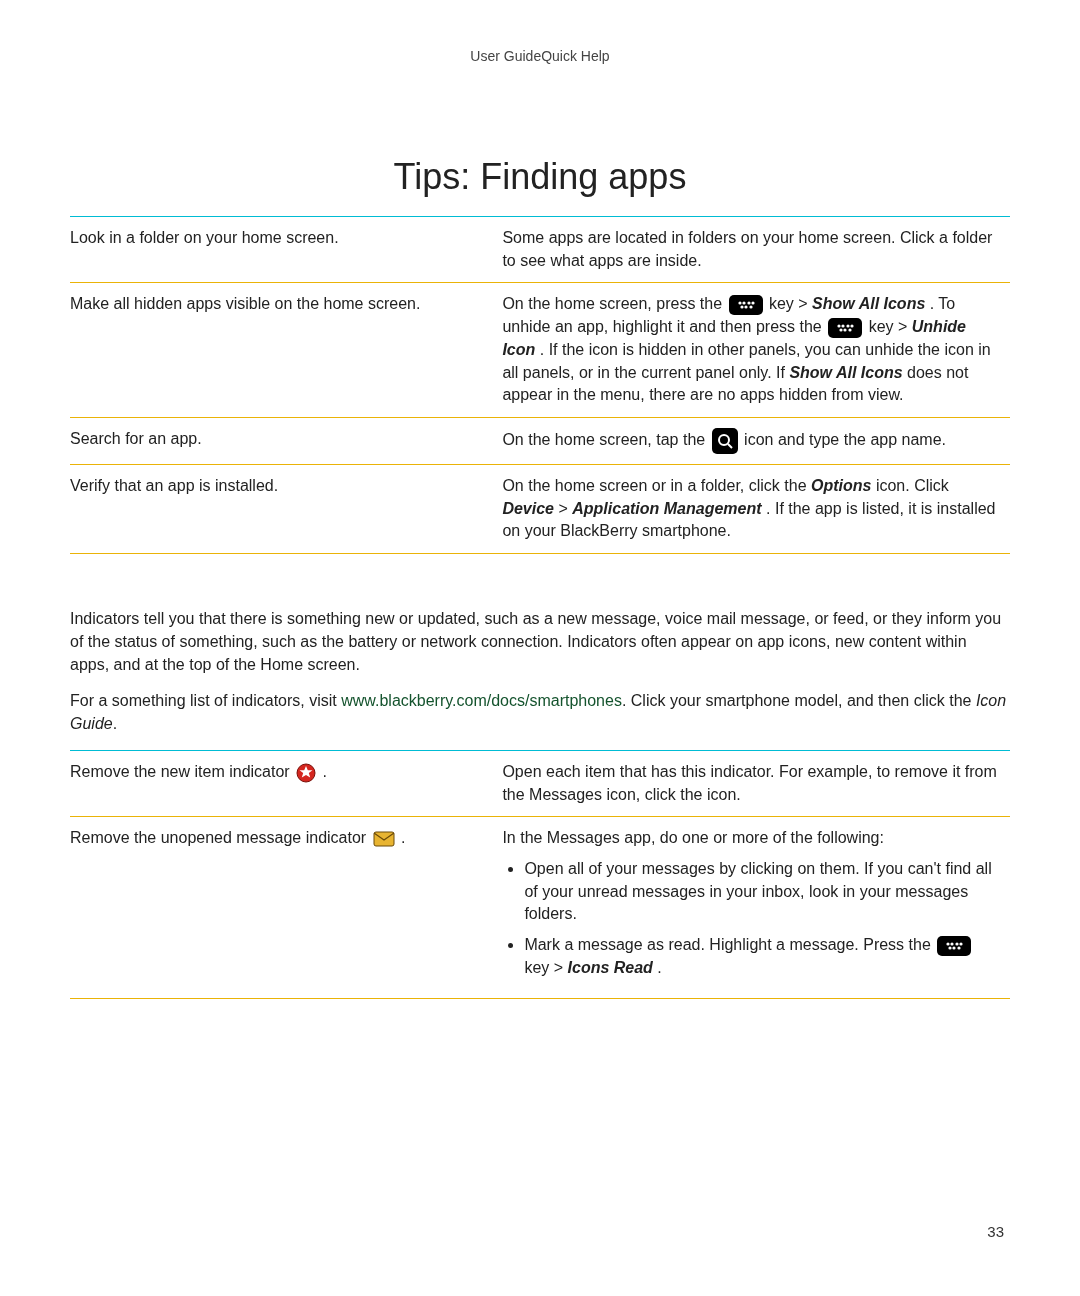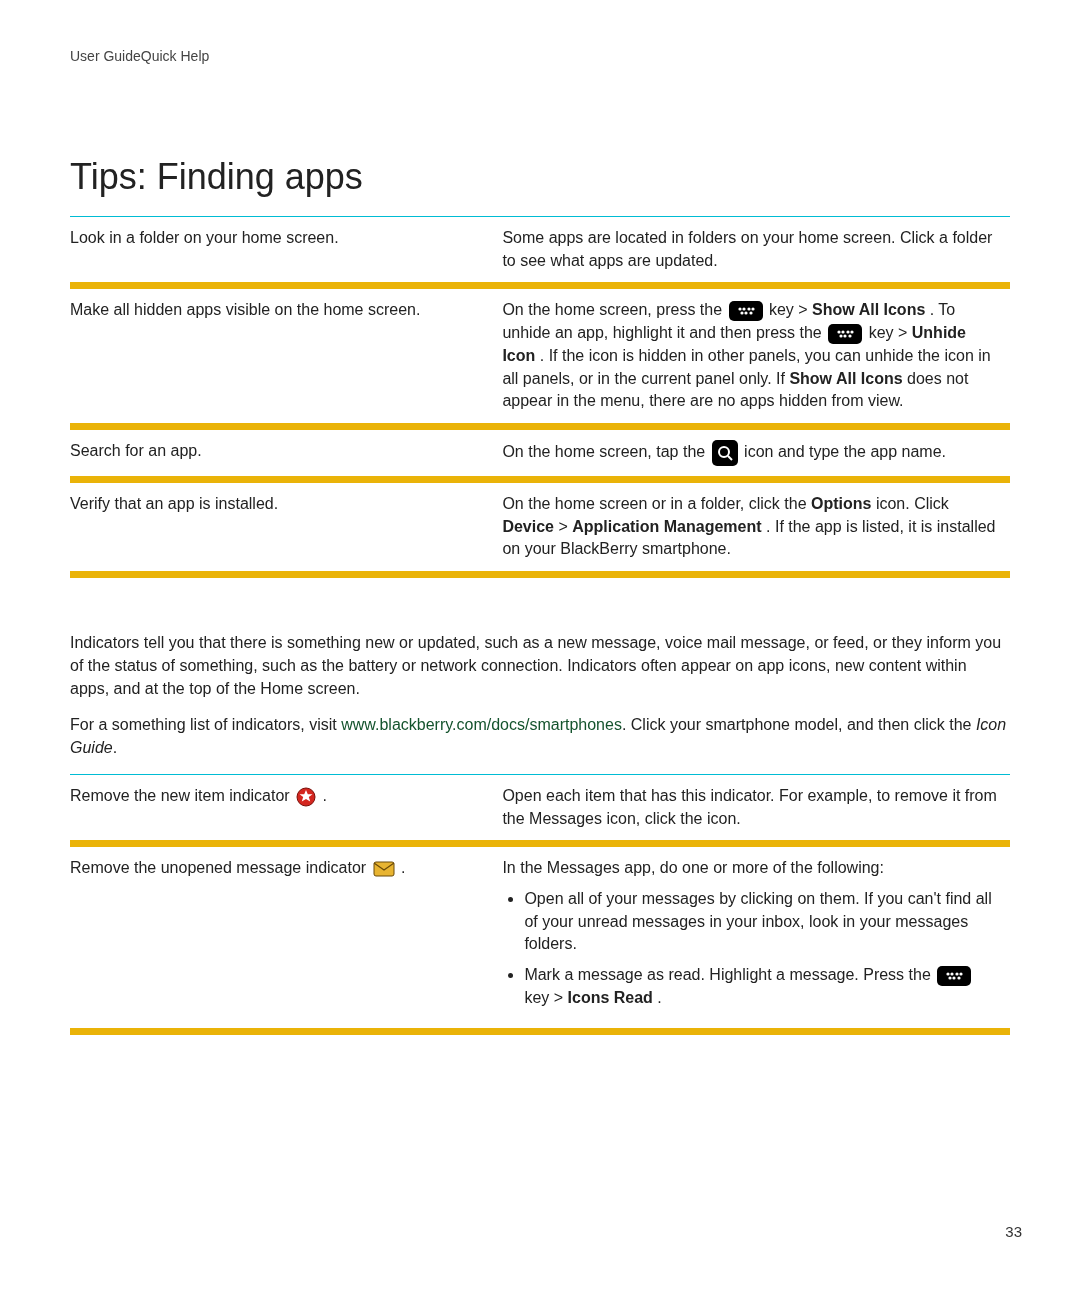--- a/index.html
+++ b/index.html
@@ -12,61 +12,62 @@
   }
   .page {
     padding: 48px 70px 60px 70px;
     box-sizing: border-box;
     width: 1080px;
     min-height: 1296px;
     position: relative;
   }
   .header-row {
     display: flex;
-    justify-content: flex-start;
+    justify-content: center;
     font-size: 14px;
     color: #444;
     margin-bottom: 92px;
   }
   h1.section-title {
     font-weight: 400;
     font-size: 36px;
     margin: 0 0 18px 0;
     color: #222;
+    text-align: center;
   }
   .tips-table {
     width: 100%;
     border-collapse: collapse;
     font-size: 16px;
     line-height: 1.42;
   }
   .tips-table td {
     vertical-align: top;
     padding: 10px 8px 10px 0;
     border-top: 1px solid #00bcd4;
-    border-bottom: 7px solid #eab308;
+    border-bottom: 1px solid #eab308;
   }
   .tips-table td.left {
     width: 46%;
     padding-right: 20px;
   }
   .tips-table td.right {
     width: 54%;
   }
   .body-para {
     font-size: 16px;
     line-height: 1.42;
     margin: 8px 0 14px 0;
   }
   .link {
     color: #14532d;
     text-decoration: none;
   }
   .italic { font-style: italic; }
-  .bold { font-weight: bold; }
+  .bold { font-weight: bold; font-style: italic; }
   .icon-box {
     display: inline-flex;
     align-items: center;
     justify-content: center;
     background: #000;
     color: #fff;
     border-radius: 5px;
     width: 34px;
     height: 20px;
     vertical-align: middle;
@@ -94,42 +95,42 @@
     padding-left: 22px;
   }
   ul.bullets li {
     margin-bottom: 8px;
     line-height: 1.42;
   }
   .section-gap { height: 46px; }
   .page-number {
     position: absolute;
     bottom: 56px;
-    right: 58px;
+    right: 76px;
     font-size: 15px;
     color: #333;
   }
 </style>
 </head>
 <body>
 
 <div class="page">
 
   <div class="header-row">
     <span>User Guide</span>
     <span>Quick Help</span>
   </div>
 
   <h1 class="section-title">Tips: Finding apps</h1>
 
   <table class="tips-table">
     <tbody>
         <tr>
       <td class="left">Look in a folder on your home screen.</td>
-      <td class="right">Some apps are located in folders on your home screen. Click a folder to see what apps are updated.</td>
+      <td class="right">Some apps are located in folders on your home screen. Click a folder to see what apps are inside.</td>
     </tr>
     <tr>
       <td class="left">Make all hidden apps visible on the home screen.</td>
       <td class="right">
         <span>On the home screen, press the </span>
         <span class="icon-box">
           <span class="bb-dots">
             <svg width="18" height="10" viewBox="0 0 18 10">
                   <g fill="#fff">
                     <circle cx="3" cy="3" r="1.6"></circle>

